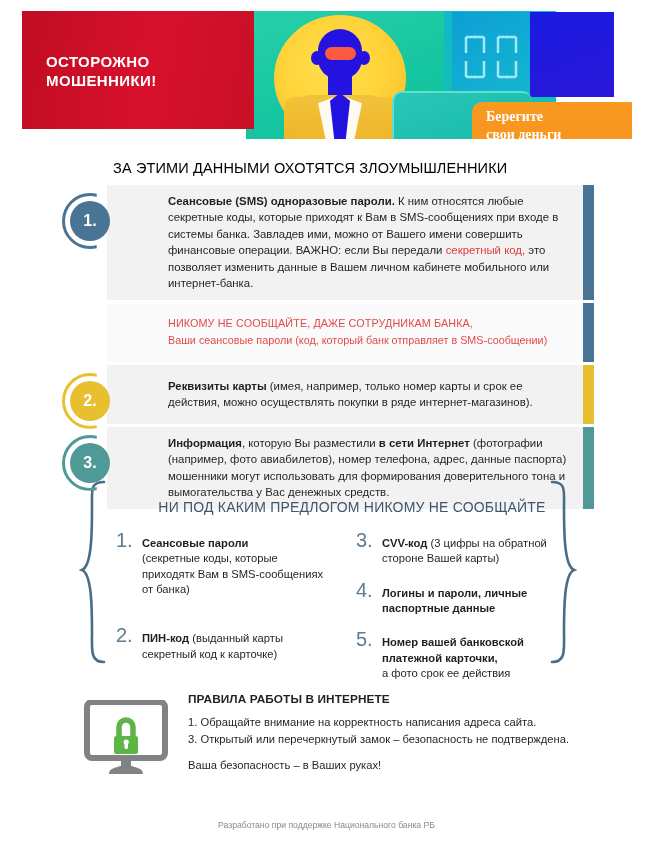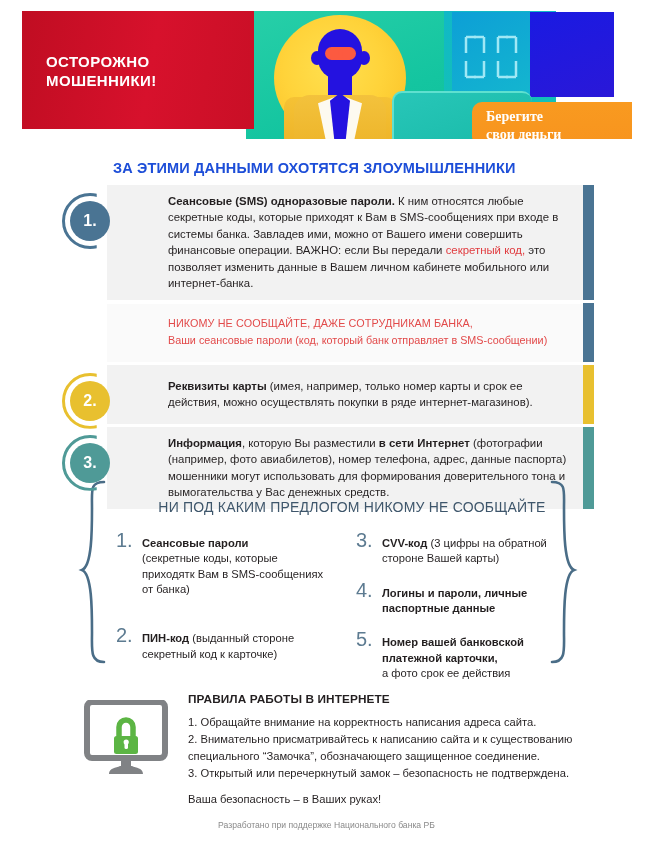--- a/index.html
+++ b/index.html
@@ -96,21 +96,21 @@
   }
   .callout-text {
     position: absolute; left: 14px; top: 6px;
     color: #ffffff; font-size: 14px; font-weight: 600; line-height: 1.3;
     white-space: pre-line;
   }
 
   
   .section-title {
     position: absolute; left: 113px; top: 160px;
-    font-size: 14.5px; font-weight: bold; color: #1d4ed8;
+    font-size: 14.5px; font-weight: normal; color: #000000;
     letter-spacing: 0.15px;
   }
 
   
   .blocks { position: absolute; left: 62px; top: 185px; width: 530px; }
   .block { position: relative; margin-bottom: 3px; }
   .block-body {
     margin-left: 45px; background: #f2f2f2;
     padding: 8px 22px 8px 61px; min-height: 44px;
   }
@@ -288,21 +288,21 @@
 
     <div class="bracket-title">НИ ПОД КАКИМ ПРЕДЛОГОМ НИКОМУ НЕ СООБЩАЙТЕ</div>
 
     <div class="col col-left">
       <div class="li" style="margin-bottom:26px;">
         <div class="num">1.</div>
         <div class="txt"><b>Сеансовые пароли</b><br><span>(секретные коды, которые приходятк Вам в SMS-сообщениях от банка)</span></div>
       </div>
       <div class="li">
         <div class="num">2.</div>
-        <div class="txt"><b>ПИН-код</b><span> (выданный стороне секретный код к карточке)</span></div>
+        <div class="txt"><b>ПИН-код</b><span> (выданный карты секретный код к карточке)</span></div>
       </div>
     </div>
 
     <div class="col col-right">
       <div class="li">
         <div class="num">3.</div>
         <div class="txt"><b>CVV-код</b><span> (3 цифры на обратной стороне Вашей карты)</span></div>
       </div>
       <div class="li">
         <div class="num">4.</div>
@@ -323,21 +323,20 @@
         <path d="M36 36 L36 27 A7 7 0 0 1 50 27 L50 36" fill="none" stroke="#5cb544" stroke-width="5.5"></path>
         <rect x="41.5" y="41" width="3.5" height="8" rx="1.6" fill="#ffffff"></rect>
         <circle cx="43.2" cy="42" r="2.6" fill="#ffffff"></circle>
         <rect x="38" y="58" width="10" height="9" fill="#808285"></rect>
         <path d="M26 74 C26 68, 33 68, 37 66 L49 66 C53 68, 60 68, 60 74 Z" fill="#808285"></path>
       </svg>
     </div>
     <div class="bottom-text">
       <div class="bottom-title">ПРАВИЛА РАБОТЫ В ИНТЕРНЕТЕ</div>
       <p>1. Обращайте внимание на корректность написания адреса сайта.</p>
-      <p>2. Внимательно присматривайтесь к написанию сайта и к существованию специального “Замочка”, обозначающего защищенное соединение.</p>
       <p>3. Открытый или перечеркнутый замок – безопасность не подтверждена.</p>
       <p class="spaced">Ваша безопасность – в Ваших руках!</p>
     </div>
   </div>
 
   <div class="credit">Разработано при поддержке Национального банка РБ</div>
 
 </div>
 
 </body></html>

